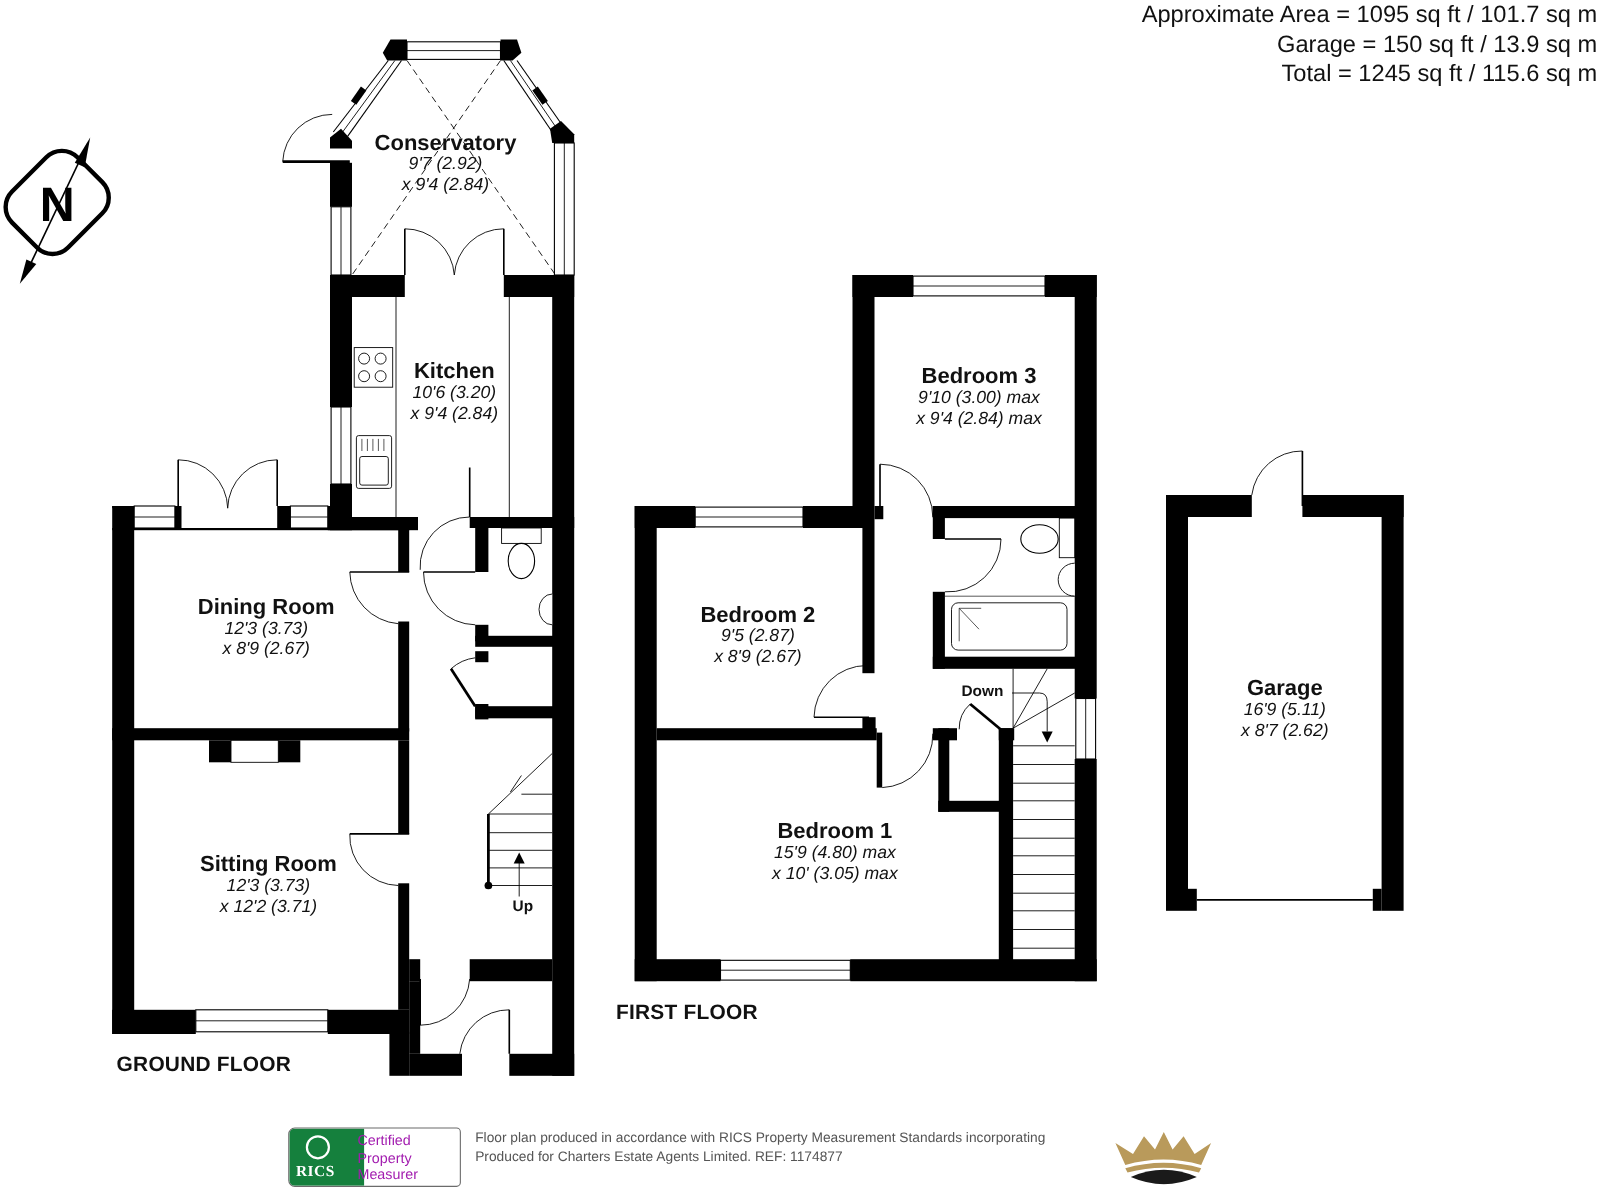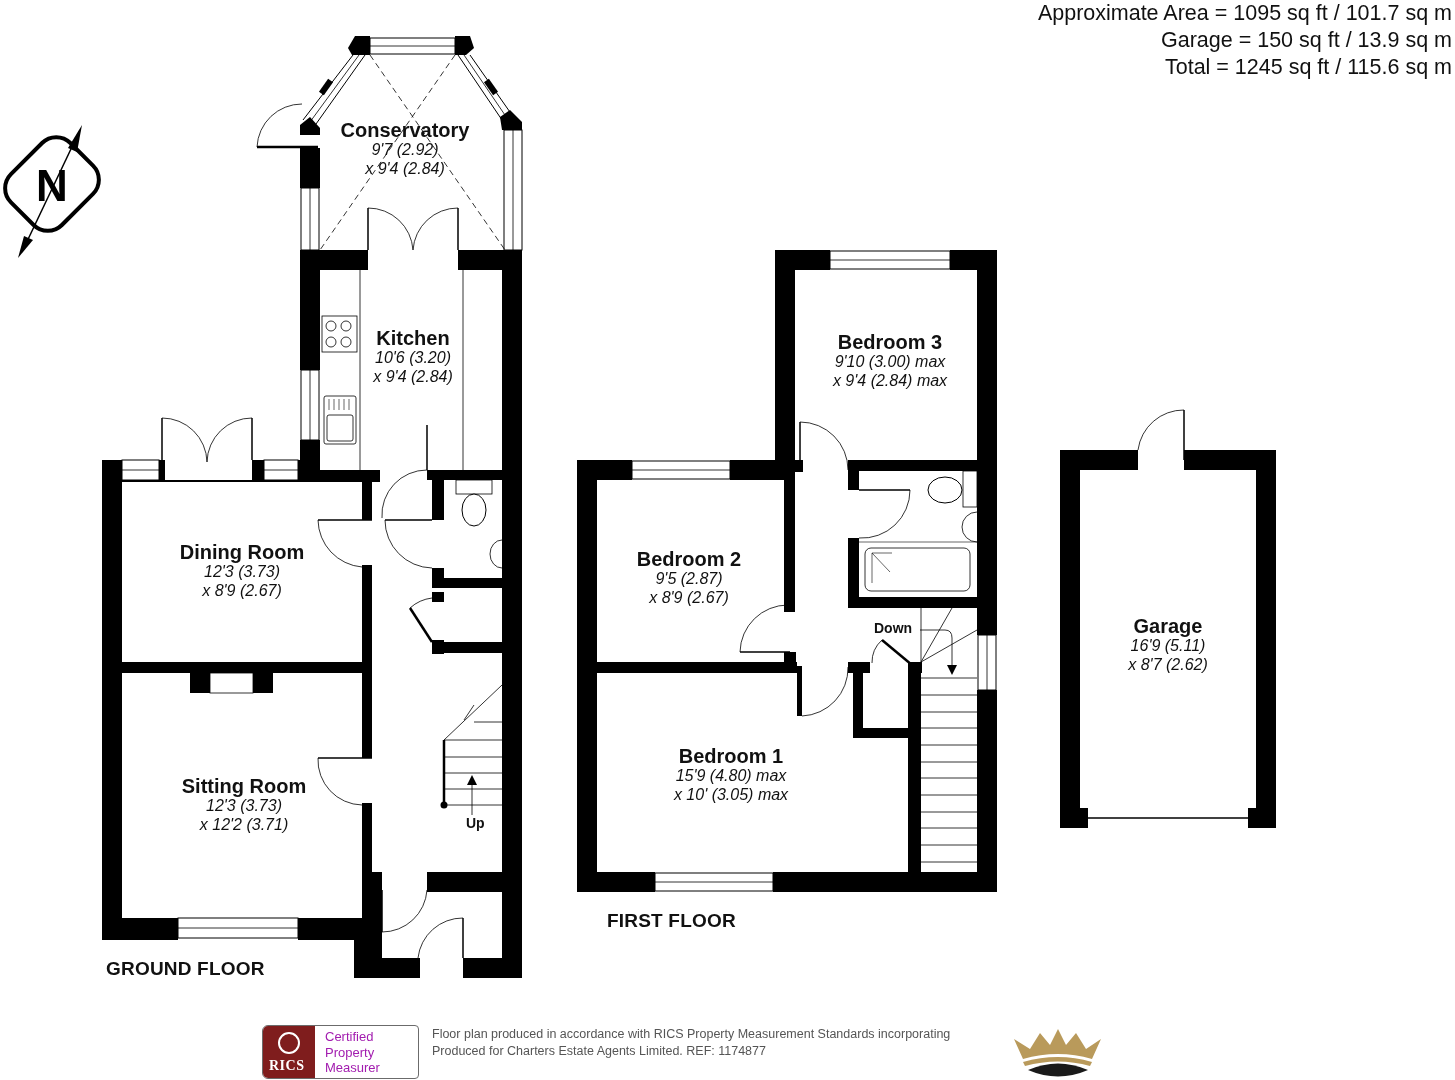--- a/index.html
+++ b/index.html
@@ -8,21 +8,21 @@
   .area-line { font-size: 21.5px; color: #111; display: block; }
   .area-note { font-size: 14px; color: #111; display: block; margin-top: 4px; line-height: 18px; }
   svg.plan { position: absolute; left: 0; top: 0; }
   .room-label { position: absolute; text-align: center; transform: translateX(-50%); line-height: 19px; white-space: nowrap; }
   .room-name { font-weight: bold; font-size: 20px; display: block; }
   .room-dim { font-size: 16px; display: block; font-style: italic; }
   .floor-title { position: absolute; font-weight: bold; font-size: 19px; letter-spacing: 0.2px; }
   .small-label { position: absolute; font-weight: bold; font-size: 14px; }
   .footer { position: absolute; left: 262px; top: 1025px; height: 52px; }
   .rics-badge { position: absolute; left: 0; top: 0; width: 155px; height: 52px; border: 1.5px solid #6b6b6b; border-radius: 6px 4px 4px 6px; overflow: hidden; background: #fff; }
-  .rics-dark { position: absolute; left: 0; top: 0; width: 52px; height: 52px; background: #7f1d1d; color: #fff; }
+  .rics-dark { position: absolute; left: 0; top: 0; width: 68px; height: 52px; background: #15803d; color: #fff; }
   .rics-word { position: absolute; left: 6px; bottom: 4px; font-weight: bold; font-size: 14px; font-family: "Liberation Serif", serif; letter-spacing: 0.5px; }
   .rics-lion { position: absolute; left: 15px; top: 6px; width: 22px; height: 22px; border-radius: 50%; border: 2px solid #fff; box-sizing: border-box; }
   .rics-text { position: absolute; left: 62px; top: 3px; font-size: 13px; line-height: 15.5px; color: #a21caf; font-weight: normal; }
   .footer-notes { position: absolute; left: 170px; top: 1px; font-size: 12.5px; line-height: 17px; color: #555; white-space: nowrap; }
   .crown { position: absolute; left: 748px; top: 0; }
 </style>
 </head>
 <body>
 
 <div class="area-block">
@@ -295,27 +295,27 @@
 <div class="room-label" style="left:890px; top:333px;">
   <span class="room-name">Bedroom 3</span>
   <span class="room-dim">9'10 (3.00) max</span>
   <span class="room-dim">x 9'4 (2.84) max</span>
 </div>
 <div class="room-label" style="left:689px; top:550px;">
   <span class="room-name">Bedroom 2</span>
   <span class="room-dim">9'5 (2.87)</span>
   <span class="room-dim">x 8'9 (2.67)</span>
 </div>
-<div class="room-label" style="left:731px; top:747px;">
+<div class="room-label" style="left:759px; top:747px;">
   <span class="room-name">Bedroom 1</span>
   <span class="room-dim">15'9 (4.80) max</span>
   <span class="room-dim">x 10' (3.05) max</span>
 </div>
 <div class="small-label" style="left:874px; top:620px;">Down</div>
-<div class="floor-title" style="left:607px; top:910px;">FIRST FLOOR</div>
+<div class="floor-title" style="left:560px; top:910px;">FIRST FLOOR</div>
 
 <div class="room-label" style="left:1168px; top:617px;">
   <span class="room-name">Garage</span>
   <span class="room-dim">16'9 (5.11)</span>
   <span class="room-dim">x 8'7 (2.62)</span>
 </div>
 
 <div class="footer">
   <div class="rics-badge">
     <div class="rics-dark">

